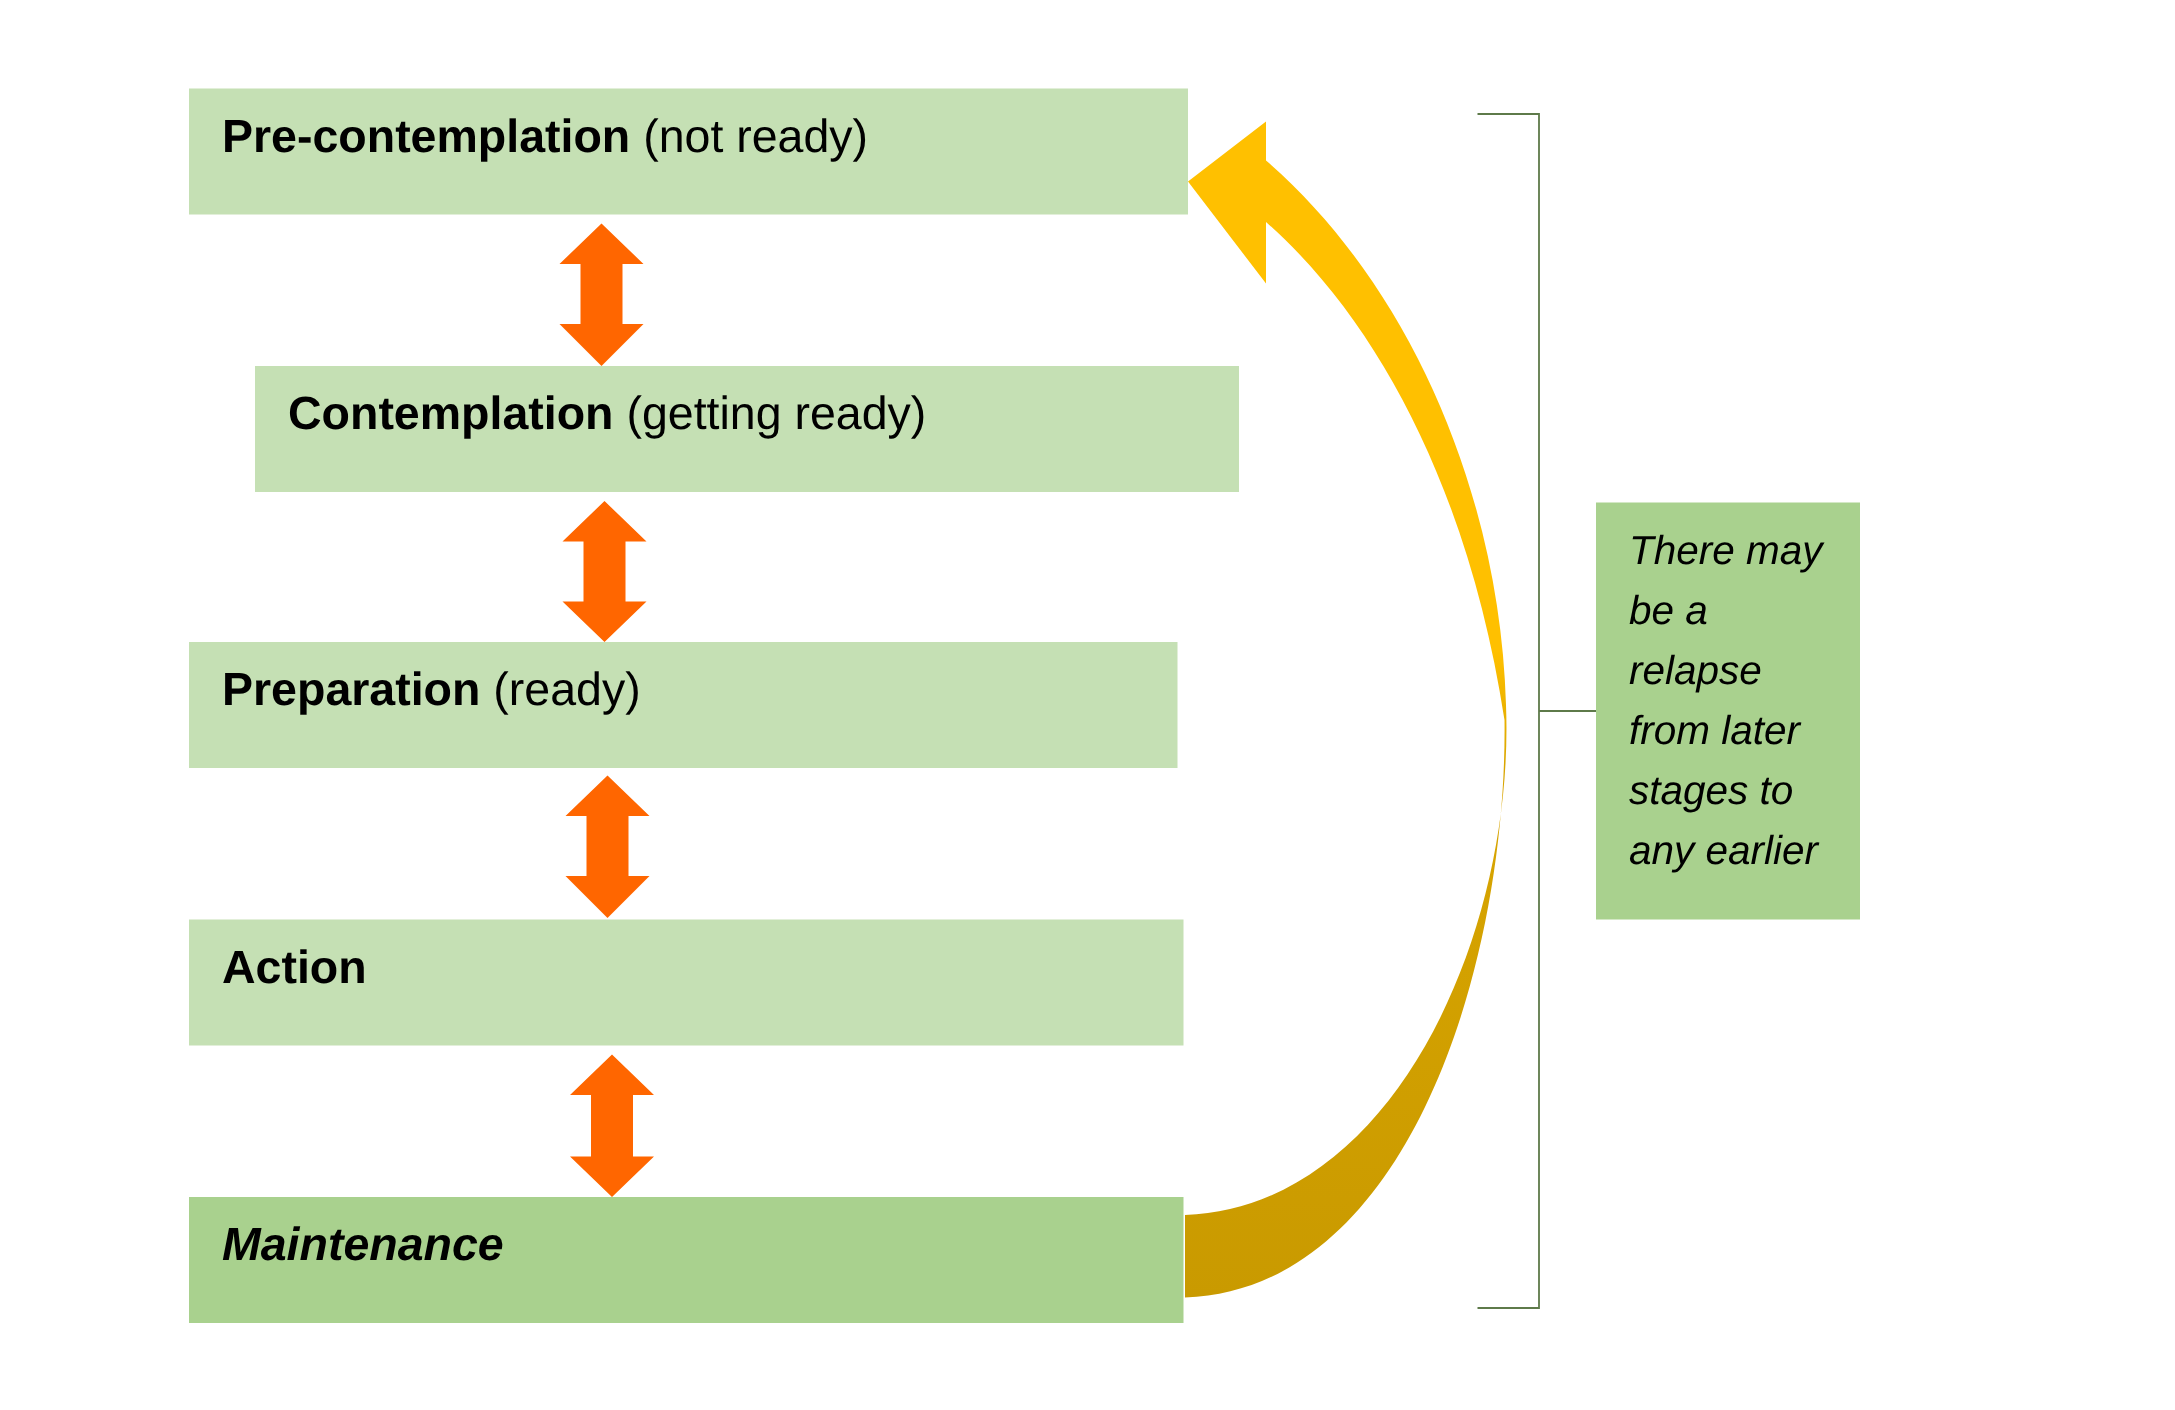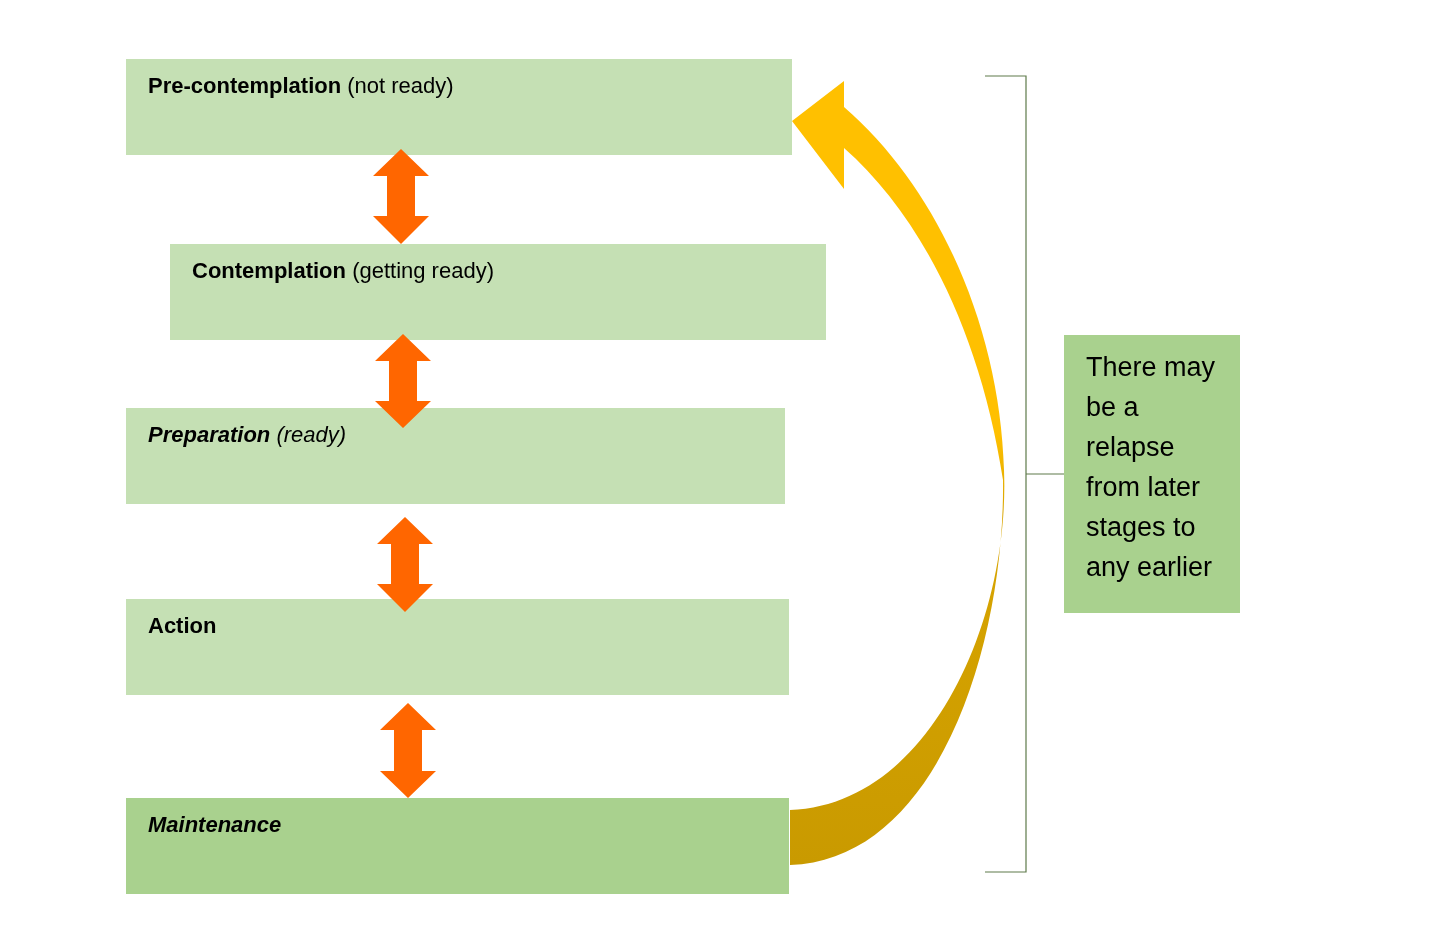--- a/index.html
+++ b/index.html
@@ -1,31 +1,31 @@
 <!DOCTYPE html>
 <html><head>
   <meta charset="utf-8">
   <style>
     html, body { margin: 0; padding: 0; background: #ffffff; }
     body { width: 1450px; height: 940px; position: relative; overflow: hidden;
            font-family: "Liberation Sans", sans-serif; }
-    .stage { position: absolute; left: 126px; height: 96px; box-sizing: border-box;
-             padding: 14px 0 0 22px; font-size: 22px; color: #000; }
+    .stage { position: absolute; left: 126px; height: 84px; box-sizing: border-box;
+             padding: 14px 0 0 22px; font-size: 31px; color: #000; }
     .stage .bold { font-weight: bold; }
     .s-light { background: #c5e0b4; }
     .s-dark { background: #a9d18e; font-style: italic; }
     #stage-0 { top: 59px; width: 666px; }
     #stage-1 { top: 244px; width: 656px; margin-left: 44px; }
-    #stage-2 { top: 408px; width: 659px; font-style: italic; }
-    #stage-3 { top: 599px; width: 663px; }
+    #stage-2 { top: 428px; width: 659px; }
+    #stage-3 { top: 613px; width: 663px; }
     #stage-4 { top: 798px; width: 663px; }
     svg.overlay { position: absolute; left: 0; top: 0; }
     .note { position: absolute; left: 1064px; top: 335px; width: 176px; height: 278px;
             background: #a9d18e; box-sizing: border-box; padding: 12px 10px 0 22px;
-            font-size: 27px; line-height: 40px; color: #000; }
+            font-size: 27px; line-height: 40px; color: #000; font-style: italic; }
   </style>
 </head>
 <body>
 
 <div class="stage s-light" id="stage-0">
   <span class="bold">Pre-contemplation</span>
   <span>(not ready)</span>
 </div>
 <div class="stage s-light" id="stage-1">
   <span class="bold">Contemplation</span>

